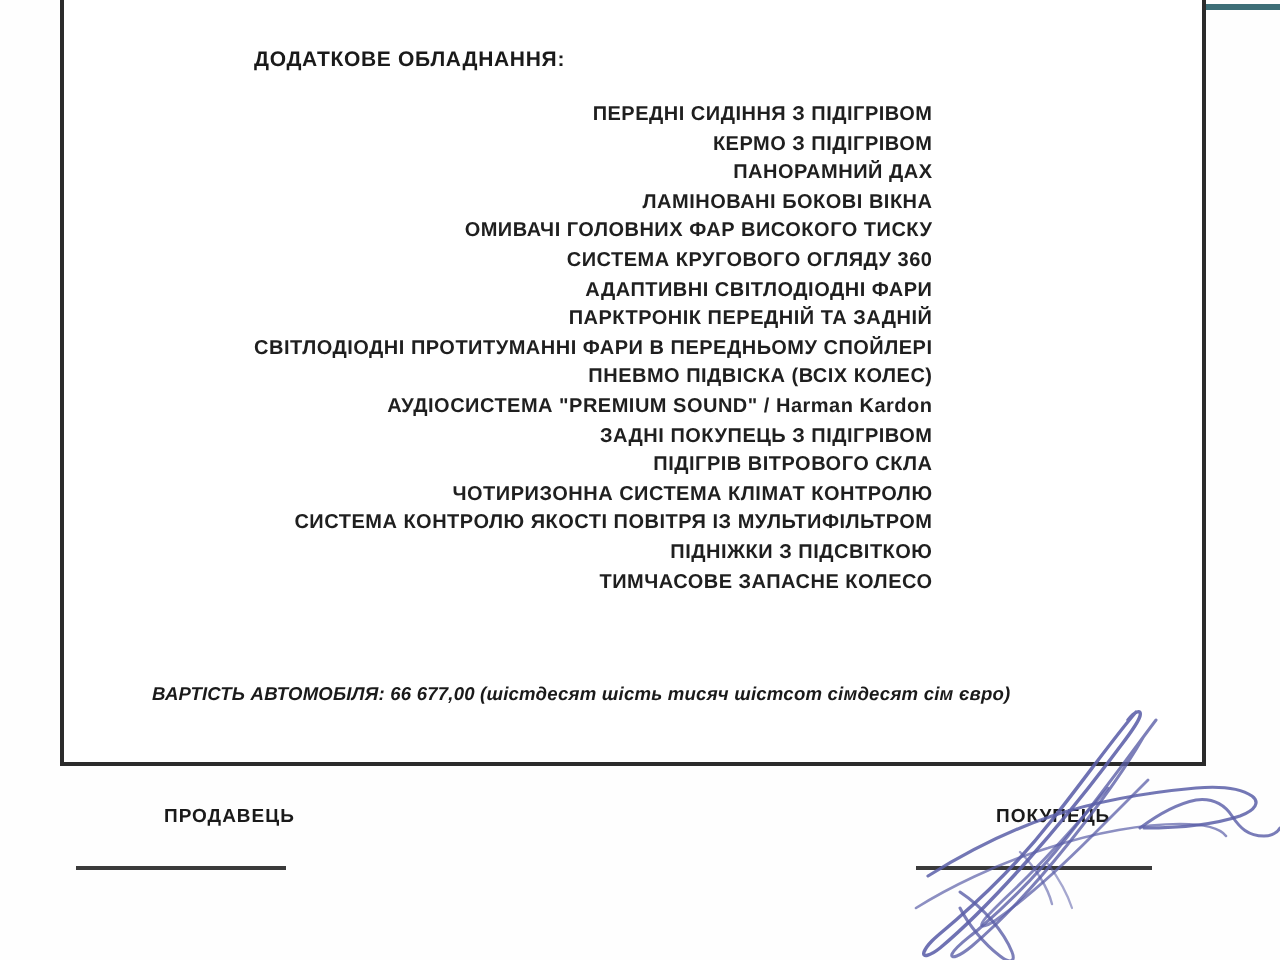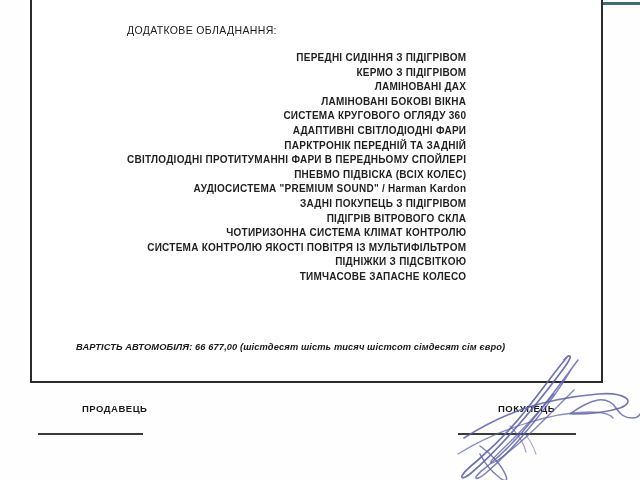--- a/index.html
+++ b/index.html
@@ -53,21 +53,21 @@
     box-sizing: border-box;
     background: #ffffff;
   }
 
   
   #equipment-heading {
     position: absolute;
     left: 95px;
     top: 30px;
     font-size: 10.5px;
-    font-weight: normal;
+    font-weight: bold;
     letter-spacing: 0.35px;
     white-space: nowrap;
   }
 
   #equipment-list {
     position: absolute;
     left: 95px;
     top: 57px;
     margin: 0;
     padding: 0;
@@ -140,22 +140,23 @@
   <div class="top-bar" id="top-bar-salmon"></div>
   <div class="top-bar" id="top-bar-teal"></div>
 
   <div id="equipment-box">
 
     <div id="equipment-heading">ДОДАТКОВЕ ОБЛАДНАННЯ:</div>
 
     <ul id="equipment-list">
       <li>ПЕРЕДНІ СИДІННЯ З ПІДІГРІВОМ</li>
       <li>КЕРМО З ПІДІГРІВОМ</li>
-      <li>ЛАМІНОВАНІ ДАХ</li>
+      <li>ПАНОРАМНИЙ ДАХ</li>
       <li>ЛАМІНОВАНІ БОКОВІ ВІКНА</li>
+      <li>ОМИВАЧІ ГОЛОВНИХ ФАР ВИСОКОГО ТИСКУ</li>
       <li>СИСТЕМА КРУГОВОГО ОГЛЯДУ 360</li>
       <li>АДАПТИВНІ СВІТЛОДІОДНІ ФАРИ</li>
       <li>ПАРКТРОНІК ПЕРЕДНІЙ ТА ЗАДНІЙ</li>
       <li>СВІТЛОДІОДНІ ПРОТИТУМАННІ ФАРИ В ПЕРЕДНЬОМУ СПОЙЛЕРІ</li>
       <li>ПНЕВМО ПІДВІСКА (ВСІХ КОЛЕС)</li>
       <li>АУДІОСИСТЕМА "PREMIUM SOUND" / Harman Kardon</li>
       <li>ЗАДНІ ПОКУПЕЦЬ З ПІДІГРІВОМ</li>
       <li>ПІДІГРІВ ВІТРОВОГО СКЛА</li>
       <li>ЧОТИРИЗОННА СИСТЕМА КЛІМАТ КОНТРОЛЮ</li>
       <li>СИСТЕМА КОНТРОЛЮ ЯКОСТІ ПОВІТРЯ ІЗ МУЛЬТИФІЛЬТРОМ</li>

